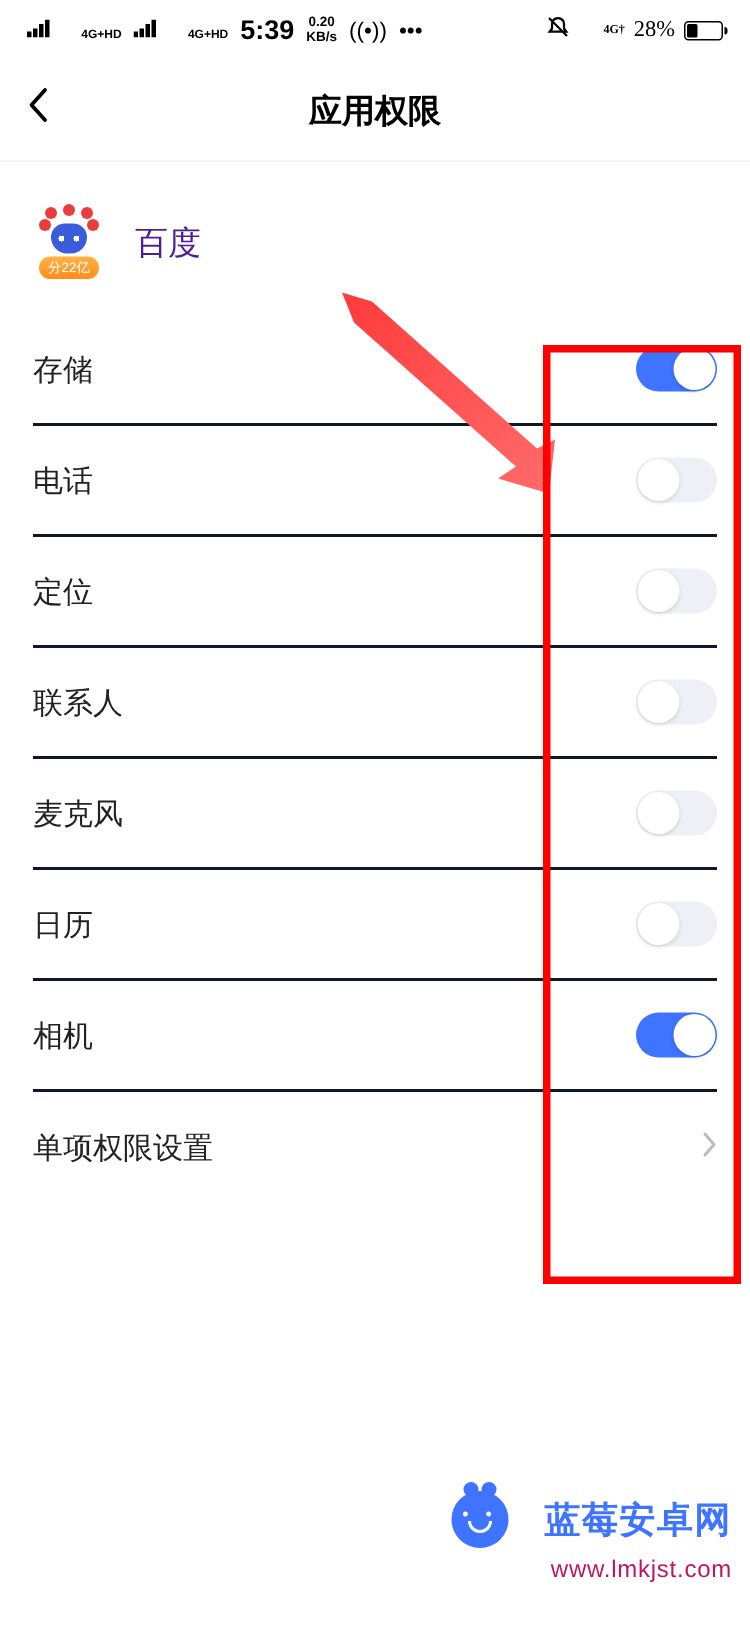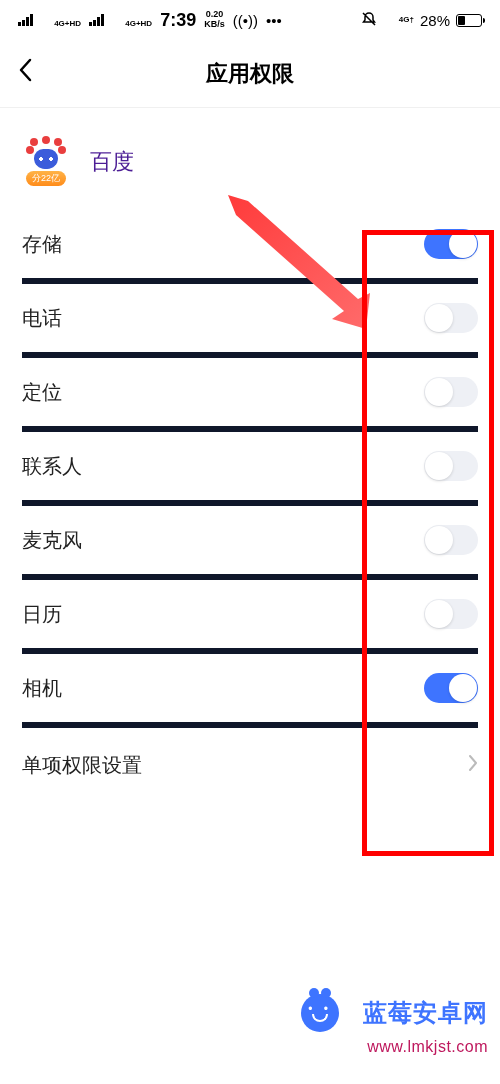--- a/index.html
+++ b/index.html
@@ -27,20 +27,21 @@
     }
     .status-left {
       display: flex;
       align-items: center;
       gap: 8px;
     }
     .status-right {
       display: flex;
       align-items: center;
       gap: 6px;
+      font-family: Liberation Serif, serif;
     }
     .signal-label {
       font-size: 8px;
       font-weight: 700;
       margin-left: 16px;
       line-height: 1;
     }
     .time-text {
       font-size: 18px;
       font-weight: 600;
@@ -167,21 +168,21 @@
       color: #4c1d95;
     }
     .perm-list {
       padding: 0 22px;
     }
     .perm-row {
       display: flex;
       align-items: center;
       justify-content: space-between;
       height: 74px;
-      border-bottom: 6px solid #0f172a;
+      border-bottom: 2px solid #0f172a;
     }
     .perm-row:last-child {
       border-bottom: none;
       gap: 36px;
     }
     .perm-label {
       font-size: 20px;
       color: #222;
     }
     .toggle {
@@ -308,21 +309,21 @@
     </span>
     <span>
       <svg width="16" height="12" viewBox="0 0 16 12">
           <rect x="0" y="8" width="3" height="4" fill="#000"></rect>
           <rect x="4" y="6" width="3" height="6" fill="#000"></rect>
           <rect x="8" y="3" width="3" height="9" fill="#000"></rect>
           <rect x="12" y="0" width="3" height="12" fill="#000"></rect>
         </svg>
       <span class="signal-label">4G+HD</span>
     </span>
-    <span class="time-text">7:39</span>
+    <span class="time-text">5:39</span>
     <span class="speed-group">
       <span>0.20</span>
       <span>KB/s</span>
     </span>
     <span>((•))</span>
     <span>•••</span>
   </div>
   <div class="status-right">
     <span>
       <svg width="16" height="16" viewBox="0 0 16 16">

